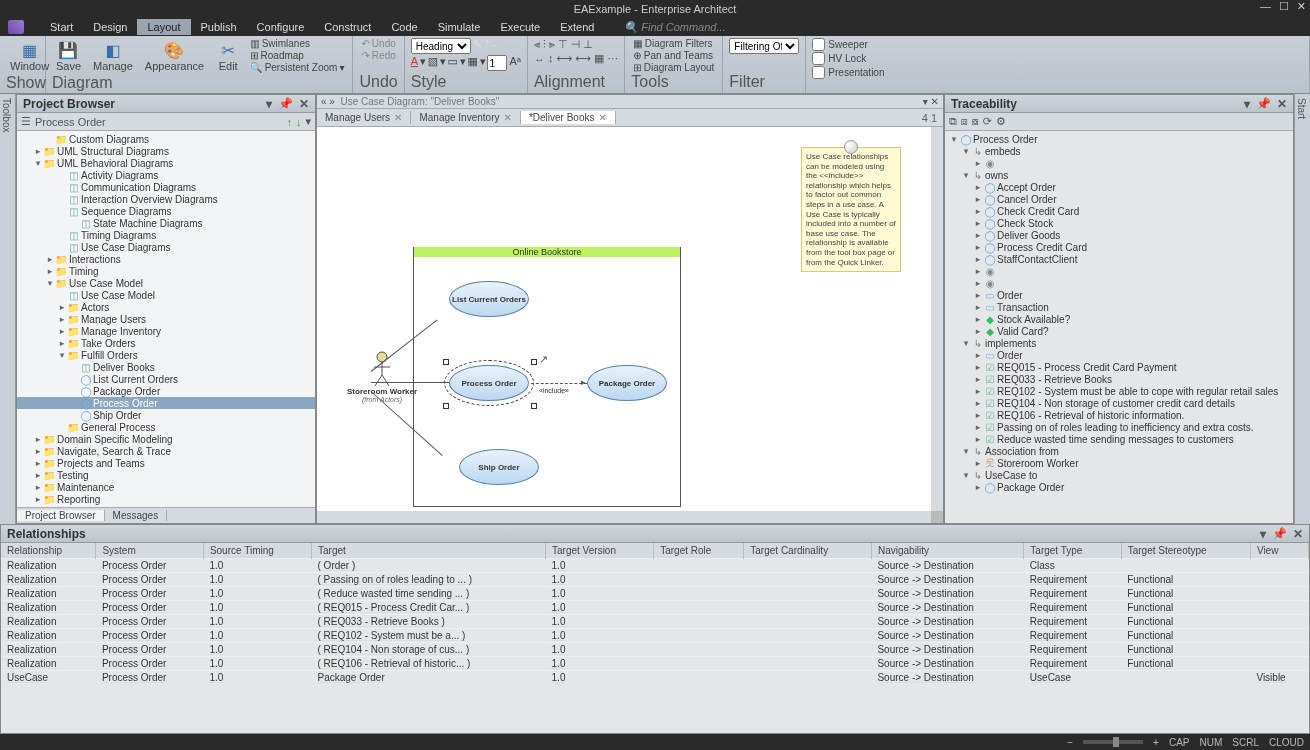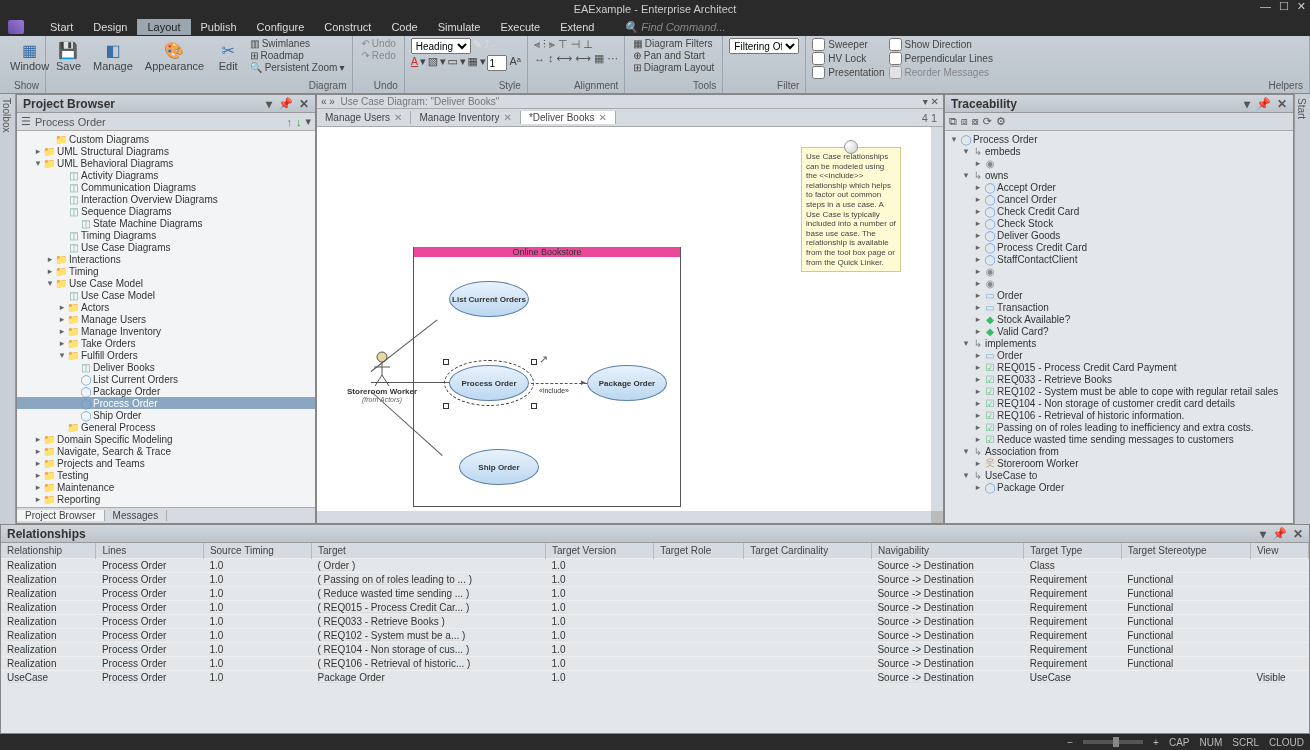--- a/index.html
+++ b/index.html
@@ -8,21 +8,21 @@
 .window-controls { position: absolute; right: 4px; top: 0; display: flex; gap: 8px; }
 .window-controls span { cursor: pointer; }
 .menubar { height: 18px; background: #2a2a2a; display: flex; align-items: center; padding-left: 40px; position: relative; }
 .menubar .logo { position: absolute; left: 8px; top: 2px; width: 16px; height: 14px; background: linear-gradient(45deg,#6a4ba8,#9b7bd4); border-radius: 2px; }
 .menubar .menu-item { color: #ddd; padding: 2px 10px; cursor: pointer; }
 .menubar .menu-item.active { background: #9aa5b0; color: #222; }
 .menubar .find { margin-left: 20px; color: #888; font-style: italic; }
 .ribbon { height: 58px; background: linear-gradient(#c8cfd6,#bbc3ca); border-bottom: 1px solid #888; display: flex; }
 .ribbon-group { border-right: 1px solid #9aa5b0; display: flex; flex-direction: column; padding: 2px 6px; }
 .ribbon-group .group-body { flex: 1; display: flex; align-items: flex-start; gap: 4px; }
-.ribbon-group .group-label { text-align: right; color: #555; font-size: 10px; }
+.ribbon-group .group-label { text-align: left; color: #555; font-size: 16px; }
 .ribbon-btn { display: flex; flex-direction: column; align-items: center; color: #444; padding: 2px 4px; cursor: pointer; }
 .ribbon-btn-sm { color: #444; padding: 0 2px; cursor: pointer; font-size: 10px; display: flex; align-items: center; gap: 2px; white-space: nowrap; }
 .ribbon-col { display: flex; flex-direction: column; gap: 1px; }
 .ribbon-check { color: #444; font-size: 10px; display: flex; align-items: center; gap: 3px; white-space: nowrap; }
 .ribbon-check input { margin: 0; }
 .ribbon-sel { font-size: 10px; height: 16px; }
 .ribbon-icon { width: 24px; height: 20px; display: flex; align-items: center; justify-content: center; font-size: 16px; color: #3a6fa8; }
 .main { flex: 1; display: flex; min-height: 0; }
 .panel { background: #e3e7ea; border: 1px solid #888; display: flex; flex-direction: column; }
 .panel-title { background:  linear-gradient(#d0d6dc,#bcc4cc); height: 18px; display: flex; align-items: center; padding: 0 6px; color: #333; font-weight: bold; font-size: 12px; border-bottom: 1px solid #999; }
@@ -48,21 +48,21 @@
 .doc-tabs { height: 18px; background: #d5dbe0; display: flex; align-items: center; border-bottom: 1px solid #aaa; }
 .doc-tab { padding: 1px 8px; font-size: 10px; color: #444; border-right: 1px solid #aaa; display: flex; align-items: center; gap: 4px; cursor: pointer; }
 .doc-tab.active { background: #fff; }
 .doc-tab .close { color: #888; cursor: pointer; }
 .canvas-wrap { flex: 1; background: #bbb; position: relative; overflow: hidden; }
 .canvas { position: absolute; left: 0; top: 0; right: 12px; bottom: 12px; background: #fff; }
 .canvas h1 { position: absolute; left: 20px; top: 20px; font-size: 26px; color: #333; font-weight: 600; }
 .note { position: absolute; right: 30px; top: 20px; width: 100px; background: #fdfad4; border: 1px solid #cfc98a; padding: 4px; color: #444; font-size: 8px; line-height: 1.2; }
 .note::before { content: ""; position: absolute; top: -8px; left: 50%; width: 12px; height: 12px; background: radial-gradient(circle at 30% 30%, #fff, #ccc); border: 1px solid #999; border-radius: 50%; transform: translateX(-50%); }
 .frame { position: absolute; left: 96px; top: 120px; width: 268px; height: 260px; border: 1px solid #555; }
-.frame-title { position: absolute; top: -1px; left: 0; right: 0; text-align: center; font-size: 9px; color: #333; background: #ec4899; }
+.frame-title { position: absolute; top: -1px; left: 0; right: 0; text-align: center; font-size: 9px; color: #333; background: #bef264; }
 .usecase { position: absolute; width: 80px; height: 36px; background: linear-gradient(#e8f2fb,#bcd7f0); border: 1px solid #5a7fa8; border-radius: 50%; display: flex; align-items: center; justify-content: center; font-size: 8px; font-weight: bold; color: #333; text-align: center; }
 .usecase.selected { outline: 1px dashed #333; outline-offset: 4px; }
 .actor { position: absolute; display: flex; flex-direction: column; align-items: center; color: #333; }
 .actor svg { width: 20px; height: 36px; }
 .actor .name { font-size: 8px; font-weight: bold; }
 .actor .from { font-size: 7px; font-style: italic; color: #666; }
 .conn { position: absolute; height: 1px; background: #555; transform-origin: left center; }
 .conn-dash { border-top: 1px dashed #555; background: none; }
 .scrollbar-h { position: absolute; bottom: 0; left: 0; right: 12px; height: 12px; background: #d5dbe0; }
 .scrollbar-v { position: absolute; top: 0; right: 0; bottom: 12px; width: 12px; background: #d5dbe0; }
@@ -195,21 +195,21 @@
             <span>⋯</span>
           </div>
       </div>
     </div>
     <div class="group-label">Alignment</div>
   </div>
   <div class="ribbon-group">
     <div class="group-body">
       <div class="ribbon-col">
         <div class="ribbon-btn-sm">▦ <span>Diagram Filters</span></div>
-        <div class="ribbon-btn-sm">⊕ <span>Pan and Start</span></div>
+        <div class="ribbon-btn-sm">⊕ <span>Pan and Teams</span></div>
         <div class="ribbon-btn-sm">⊞ <span>Diagram Layout</span></div>
       </div>
     </div>
     <div class="group-label">Tools</div>
   </div>
   <div class="ribbon-group">
     <div class="group-body">
       <select class="ribbon-sel" style="width:70px"><option>Filtering Off</option></select>
     </div>
     <div class="group-label">Filter</div>
@@ -223,36 +223,21 @@
           </label>
         <label class="ribbon-check">
             <input type="checkbox" style="">
             <span>HV Lock</span>
           </label>
         <label class="ribbon-check">
             <input type="checkbox" style="">
             <span>Presentation</span>
           </label>
       </div>
-      <div class="ribbon-col">
-        <label class="ribbon-check">
-            <input type="checkbox" style="">
-            <span>Show Direction</span>
-          </label>
-        <label class="ribbon-check">
-            <input type="checkbox" style="">
-            <span>Perpendicular Lines</span>
-          </label>
-        <label class="ribbon-check" style="opacity:.5">
-            <input type="checkbox" style="">
-            <span>Reorder Messages</span>
-          </label>
-      </div>
-    </div>
-    <div class="group-label">Helpers</div>
+    </div>
   </div>
 </div>
 
 <div class="main">
   <div class="sidebar-strip">Toolbox</div>
 
   <div class="panel" style="width:300px">
     <div class="panel-title">
       <span>Project Browser</span>
       <div class="sp">
@@ -740,21 +725,21 @@
         <span>▾</span>
         <span>📌</span>
         <span>✕</span>
       </div>
   </div>
   <div class="rel-table">
     <table>
         <thead>
           <tr id="rel-head">
             <th>Relationship</th>
-            <th>Lines</th>
+            <th>System</th>
             <th>Source Timing</th>
             <th>Target</th>
             <th>Target Version</th>
             <th>Target Role</th>
             <th>Target Cardinality</th>
             <th>Navigability</th>
             <th>Target Type</th>
             <th>Target Stereotype</th>
             <th>View</th>
           </tr>

